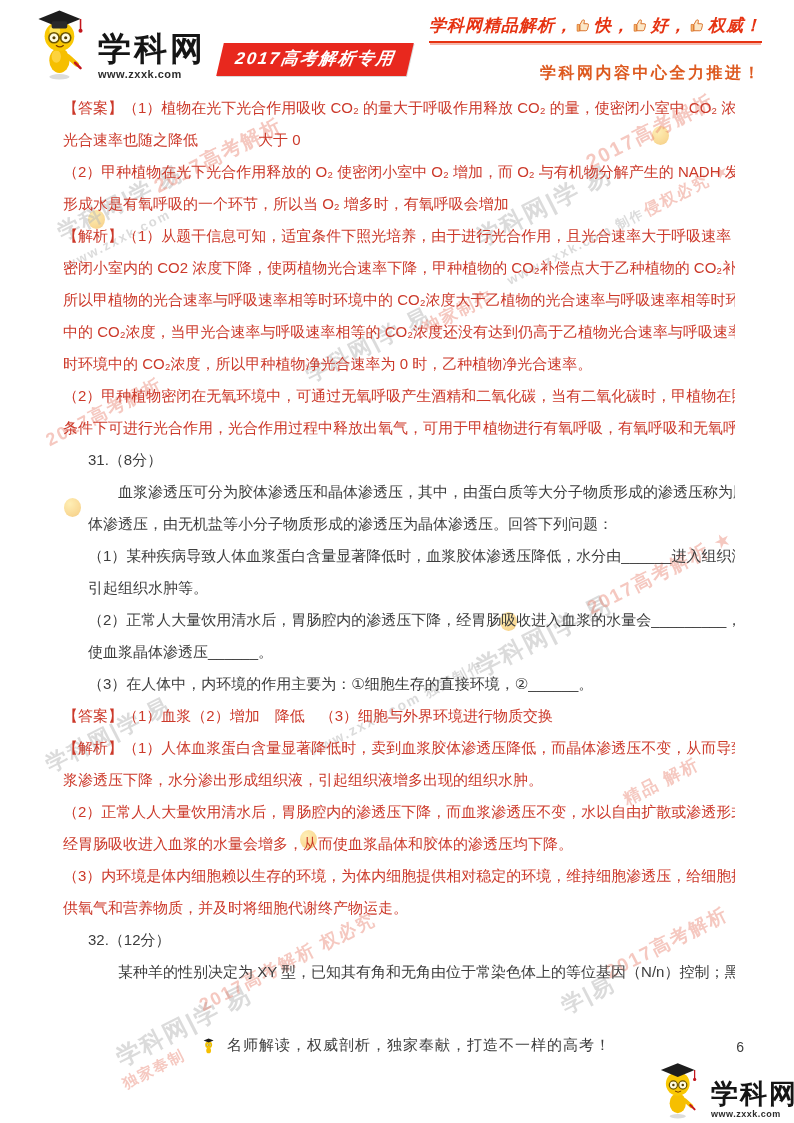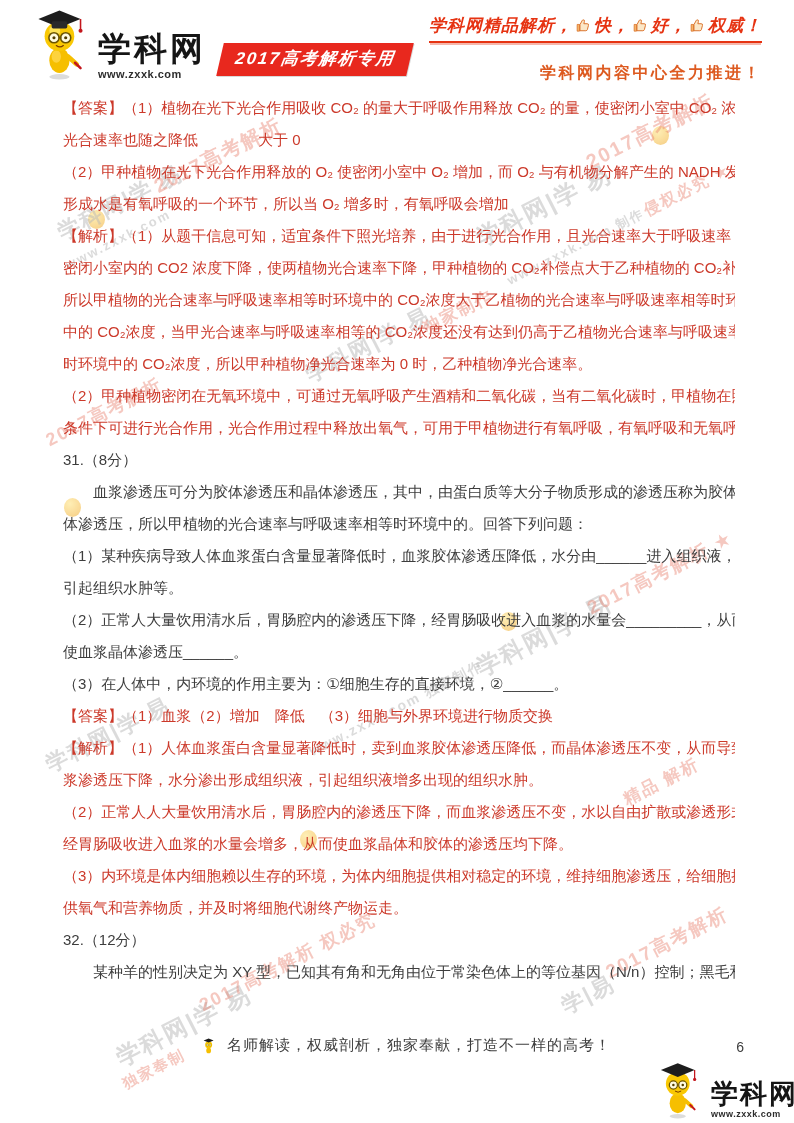--- a/index.html
+++ b/index.html
@@ -30,21 +30,21 @@
                box-shadow:0 3px 0 -1px rgba(230,50,18,.35);padding-bottom:4px;}
   .slogan{display:flex;align-items:center;gap:2px;color:var(--slogan-red);
           font-weight:800;font-size:17px;font-style:italic;letter-spacing:1px;}
   .thumb{width:17px;height:17px;flex:0 0 auto;}
   .subtitle{margin-top:20px;color:var(--subtitle-orange);font-size:16px;
             letter-spacing:2.5px;font-weight:600;}
   
   .content{position:absolute;left:63px;top:92px;width:672px;z-index:2;}
   .line{height:32px;line-height:32px;font-size:15px;white-space:nowrap;overflow:hidden;}
   .line.red{color:var(--text-red);}
-  .line.black{color:var(--text-black);}
+  .line.black{color:var(--text-black);margin-left:25px;}
   
   .footer{position:absolute;left:63px;right:50px;top:1036px;display:flex;align-items:flex-end;
           z-index:2;color:var(--text-black);}
   .footer .mini{margin-left:140px;margin-right:12px;}
   .footer .tagline{font-size:15px;letter-spacing:1px;}
   .footer .pagenum{margin-left:auto;font-size:14px;}
   .corner{position:absolute;right:-4px;bottom:4px;display:flex;align-items:flex-end;z-index:2;}
   .corner .brand-name{font-size:27px;letter-spacing:2px;}
   .corner .brand-url{font-size:9px;}
 </style>
@@ -142,21 +142,21 @@
       <div class="line red">形成水是有氧呼吸的一个环节，所以当 O₂ 增多时，有氧呼吸会增加</div>
       <div class="line red">【解析】（1）从题干信息可知，适宜条件下照光培养，由于进行光合作用，且光合速率大于呼吸速率，使</div>
       <div class="line red">密闭小室内的 CO2 浓度下降，使两植物光合速率下降，甲种植物的 CO₂补偿点大于乙种植物的 CO₂补偿点，</div>
       <div class="line red">所以甲植物的光合速率与呼吸速率相等时环境中的 CO₂浓度大于乙植物的光合速率与呼吸速率相等时环境</div>
       <div class="line red">中的 CO₂浓度，当甲光合速率与呼吸速率相等的 CO₂浓度还没有达到仍高于乙植物光合速率与呼吸速率相等</div>
       <div class="line red">时环境中的 CO₂浓度，所以甲种植物净光合速率为 0 时，乙种植物净光合速率。</div>
       <div class="line red">（2）甲种植物密闭在无氧环境中，可通过无氧呼吸产生酒精和二氧化碳，当有二氧化碳时，甲植物在照光</div>
       <div class="line red">条件下可进行光合作用，光合作用过程中释放出氧气，可用于甲植物进行有氧呼吸，有氧呼吸和无氧呼吸</div>
       <div class="line black">31.（8分）</div>
       <div class="line black">　　血浆渗透压可分为胶体渗透压和晶体渗透压，其中，由蛋白质等大分子物质形成的渗透压称为胶体胶</div>
-      <div class="line black">体渗透压，所以甲植物的光合速率与呼吸速率相等时环境中的。回答下列问题：</div>
+      <div class="line black">体渗透压，由无机盐等小分子物质形成的渗透压为晶体渗透压。回答下列问题：</div>
       <div class="line black">（1）某种疾病导致人体血浆蛋白含量显著降低时，血浆胶体渗透压降低，水分由______进入组织液，可</div>
       <div class="line black">引起组织水肿等。</div>
       <div class="line black">（2）正常人大量饮用清水后，胃肠腔内的渗透压下降，经胃肠吸收进入血浆的水量会_________，从而</div>
       <div class="line black">使血浆晶体渗透压______。</div>
       <div class="line black">（3）在人体中，内环境的作用主要为：①细胞生存的直接环境，②______。</div>
       <div class="line red">【答案】（1）血浆（2）增加　降低　（3）细胞与外界环境进行物质交换</div>
       <div class="line red">【解析】（1）人体血浆蛋白含量显著降低时，卖到血浆胶体渗透压降低，而晶体渗透压不变，从而导致血</div>
       <div class="line red">浆渗透压下降，水分渗出形成组织液，引起组织液增多出现的组织水肿。</div>
       <div class="line red">（2）正常人人大量饮用清水后，胃肠腔内的渗透压下降，而血浆渗透压不变，水以自由扩散或渗透形式</div>
       <div class="line red">经胃肠吸收进入血浆的水量会增多，从而使血浆晶体和胶体的渗透压均下降。</div>

